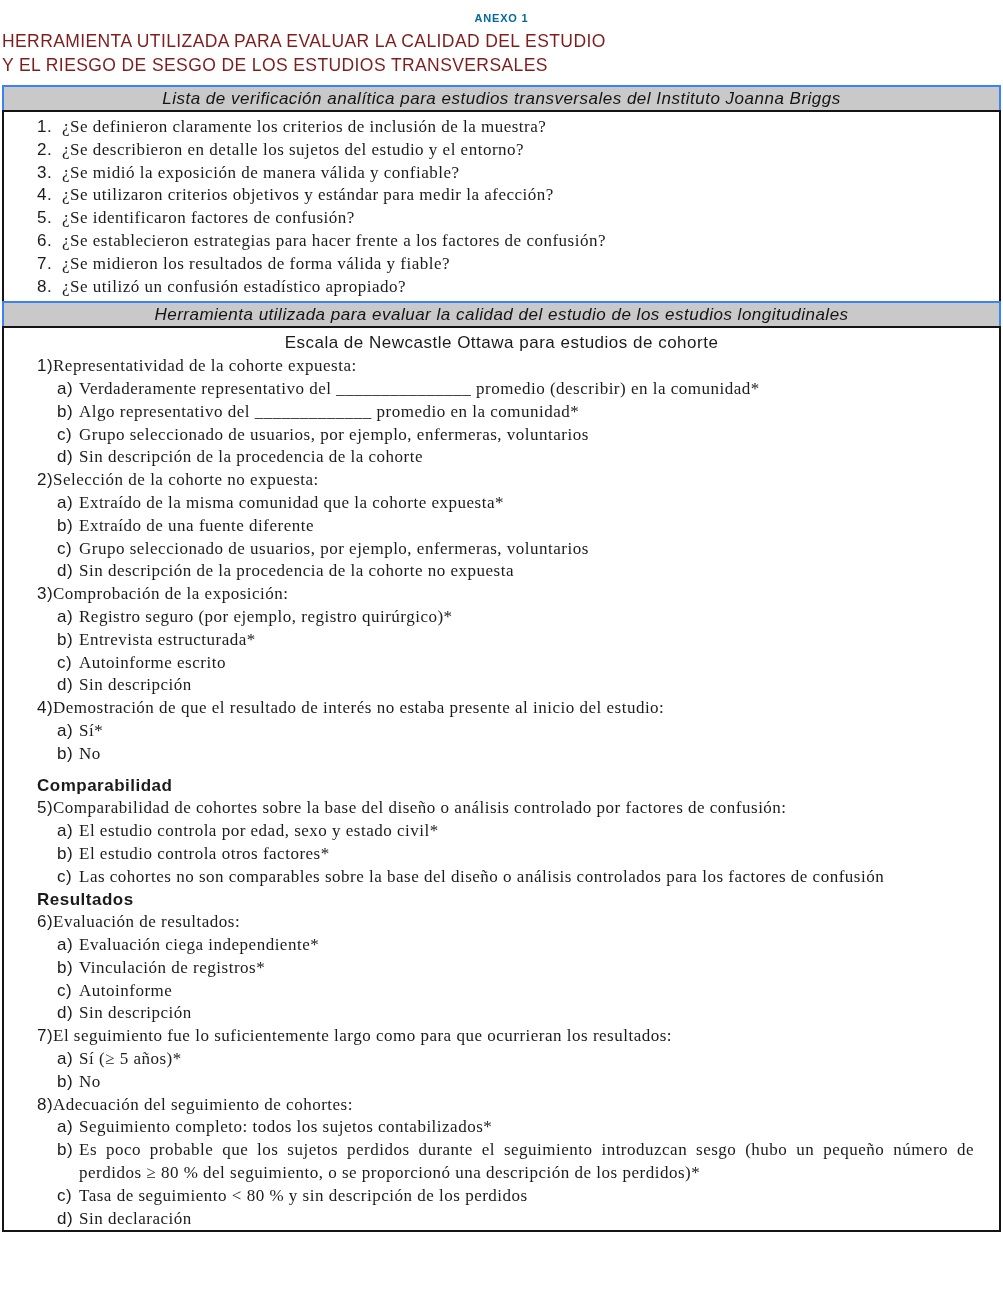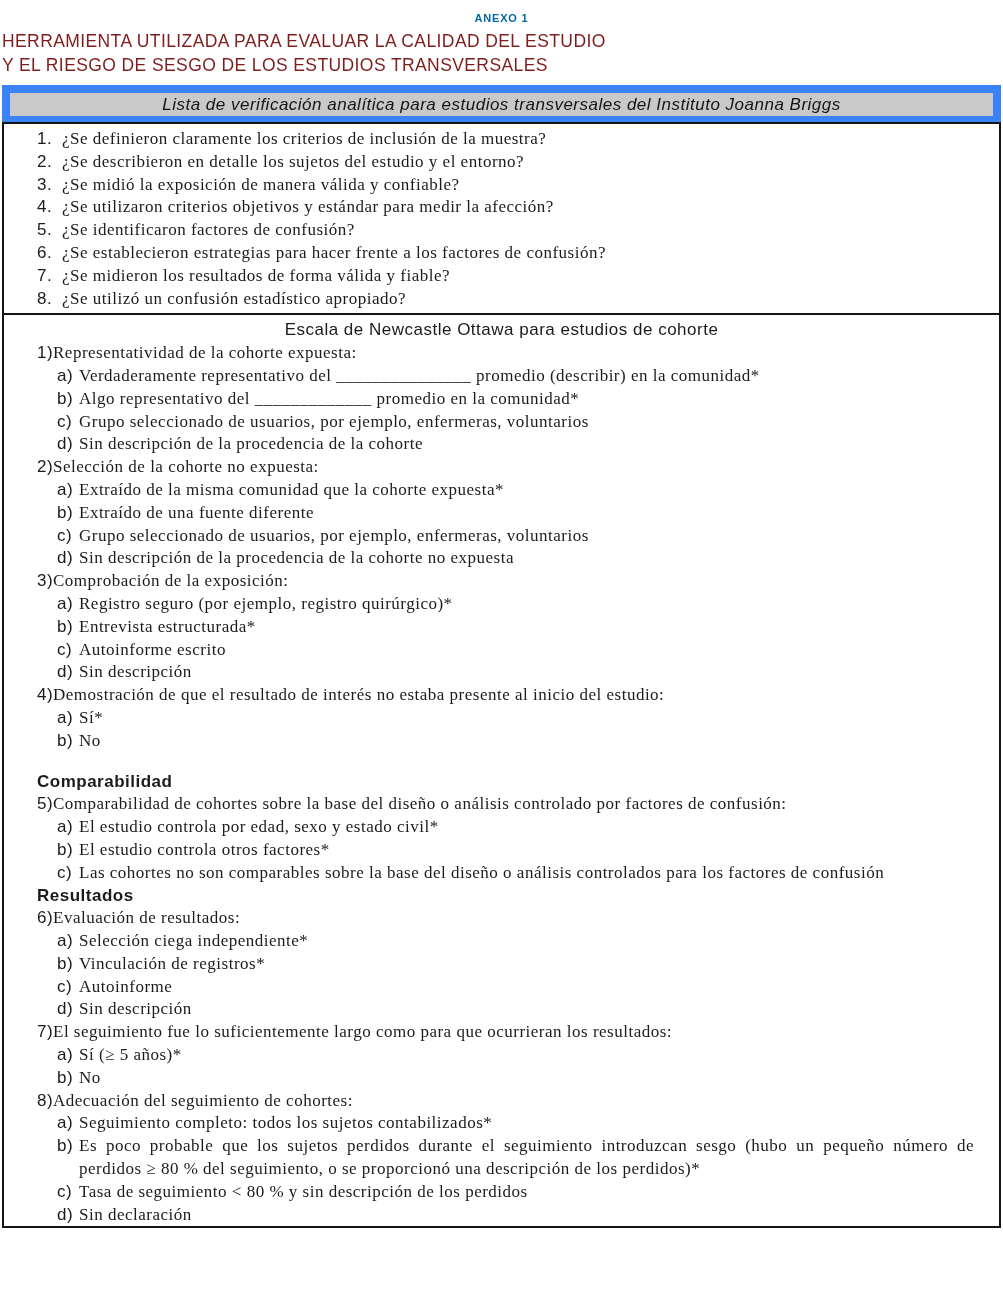--- a/index.html
+++ b/index.html
@@ -29,21 +29,21 @@
   }
   .doc-title-line {
     font-size: 17.5px;
     line-height: 24px;
     letter-spacing: 0.4px;
     color: #7f1d1d;
   }
   
   .section-bar {
     box-sizing: border-box;
-    border: 8px solid #3b82f6;
+    border: 2px solid #3b82f6;
     background: #c9c9c9;
     text-align: center;
     font-style: italic;
     font-size: 17px;
     line-height: 23px;
     color: #141414;
   }
   .first-bar { margin-top: 8px; }
   .section-bar.stacked { margin-top: -2px; }
   
@@ -58,21 +58,21 @@
   
   .row { display: flex; line-height: 22.8px; }
   .jbi-row .num { flex: none; width: 25px; }
   .txt { flex: 1 1 auto; min-width: 0; font-family: Liberation Serif, serif; }
   .scale-title {
     text-align: center;
     line-height: 22.8px;
     margin-left: -8px;
   }
   .section-heading { font-weight: bold; line-height: 22.8px; }
-  #nos-sections > .nos-section:nth-child(2) { margin-top: 18px; }
+  #nos-sections > .nos-section:nth-child(2) { margin-top: 9px; }
   .q-row .num { flex: none; width: 16px; }
   .opt-row { padding-left: 20px; }
   .opt-row .letter { flex: none; width: 22px; }
   .opt-text { text-align: justify; }
 </style>
 </head>
 <body>
 
 <div class="page">
 
@@ -112,20 +112,21 @@
           <span class="num">7.</span>
           <span class="txt">¿Se midieron los resultados de forma válida y fiable?</span>
         </div>
         <div class="row jbi-row">
           <span class="num">8.</span>
           <span class="txt">¿Se utilizó un confusión estadístico apropiado?</span>
         </div>
       </div>
   </div>
 
+  <div class="section-bar stacked">Herramienta utilizada para evaluar la calidad del estudio de los estudios longitudinales</div>
 
   <div class="content-box nos-box">
     <div class="scale-title">Escala de Newcastle Ottawa para estudios de cohorte</div>
     <div id="nos-sections">
         <div class="nos-section">
           <div class="row q-row">
             <span class="num">1)</span>
             <span class="txt">Representatividad de la cohorte expuesta:</span>
           </div>
           <div class="row opt-row">
@@ -217,21 +218,21 @@
           </div>
         </div>
         <div class="nos-section">
           <div class="section-heading">Resultados</div>
           <div class="row q-row">
             <span class="num">6)</span>
             <span class="txt">Evaluación de resultados:</span>
           </div>
           <div class="row opt-row">
             <span class="letter">a)</span>
-            <span class="txt opt-text">Selección ciega independiente*</span>
+            <span class="txt opt-text">Evaluación ciega independiente*</span>
           </div>
           <div class="row opt-row">
             <span class="letter">b)</span>
             <span class="txt opt-text">Vinculación de registros*</span>
           </div>
           <div class="row opt-row">
             <span class="letter">c)</span>
             <span class="txt opt-text">Autoinforme</span>
           </div>
           <div class="row opt-row">

